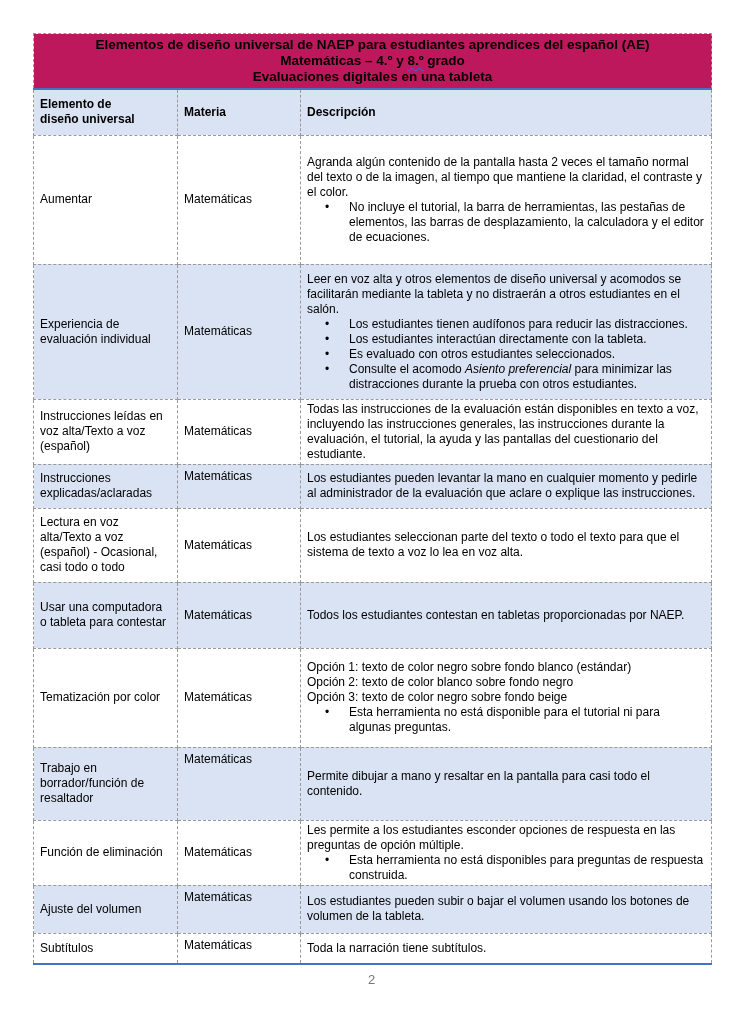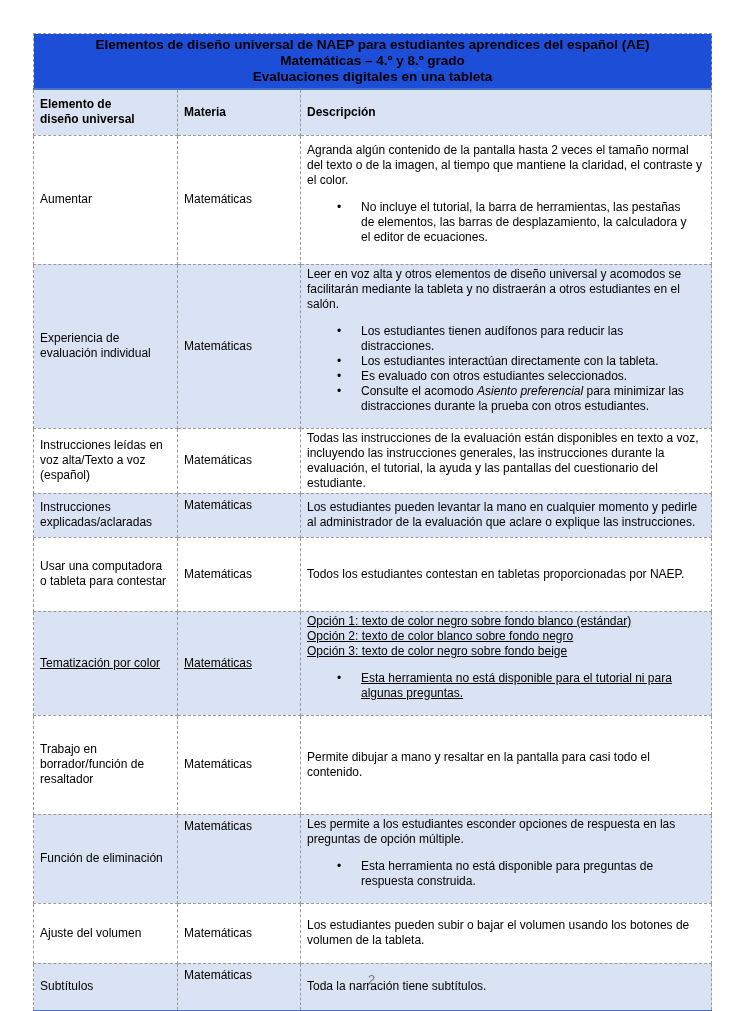--- a/index.html
+++ b/index.html
@@ -36,21 +36,21 @@
     font-size: 12px;
     line-height: 15px;
   }
   tr.title-row td {
     border-bottom: 2px solid var(--accent-line);
     text-align: center;
     font-weight: bold;
     font-size: 13.5px;
     line-height: 16px;
     padding: 3px 8px;
-    background: #1d4ed8;
+    background: #be185d;
   }
   tr.header-row { height: 46px; }
   tr.header-row td {
     background: var(--row-shade);
     font-weight: bold;
     white-space: pre-line;
   }
   .squiggle {
     text-decoration-line: underline;
     text-decoration-style: wavy;
@@ -59,38 +59,38 @@
     text-underline-offset: 2px;
     margin-top: 27px;
   }
   tr.title-row { height: 52px; }
   
   #rows-body tr:nth-child(1)  { height: 129px; }
   #rows-body tr:nth-child(2)  { height: 135px; }
   #rows-body tr:nth-child(3)  { height: 57px;  }
   #rows-body tr:nth-child(4)  { height: 44px; margin-top: 16px;  }
   #rows-body tr:nth-child(5)  { height: 74px;  }
-  #rows-body tr:nth-child(6)  { height: 59px; text-decoration: underline;  }
+  #rows-body tr:nth-child(6)  { height: 66px;  }
   #rows-body tr:nth-child(7)  { height: 99px;  }
   #rows-body tr:nth-child(8)  { height: 73px;  }
   #rows-body tr:nth-child(9)  { height: 60px;  }
   #rows-body tr:nth-child(10) { height: 48px;  }
   #rows-body tr:nth-child(11) { height: 31px; margin-top: 10px;  }
   
   #rows-body tr:nth-child(even) td { background: var(--row-shade); }
   
   #rows-body tr:last-child td { border-bottom: 2px solid var(--accent-line); }
   
   #rows-body tr:nth-child(4)  td.materia,
   #rows-body tr:nth-child(8)  td.materia,
   #rows-body tr:nth-child(10) td.materia,
   #rows-body tr:nth-child(11) td.materia { vertical-align: top; padding-top: 4px; }
   td.description .desc-line { margin: 0; }
   ul.bullets {
-    margin: 12px; padding: 0;
+    margin: 0; padding: 0;
     list-style: none;
   }
   ul.bullets li {
     position: relative;
     padding-left: 42px;
   }
   ul.bullets li::before {
     content: "\2022";
     position: absolute;
     left: 18px;
@@ -162,20 +162,27 @@
           </td>
         </tr>
         <tr>
           <td class="element">Instrucciones explicadas/aclaradas</td>
           <td class="materia">Matemáticas</td>
           <td class="description">
             <div class="desc-line">Los estudiantes pueden levantar la mano en cualquier momento y pedirle al administrador de la evaluación que aclare o explique las instrucciones.</div>
           </td>
         </tr>
         <tr>
+          <td class="element">Lectura en voz alta/Texto a voz (español) - Ocasional, casi todo o todo</td>
+          <td class="materia">Matemáticas</td>
+          <td class="description">
+            <div class="desc-line">Los estudiantes seleccionan parte del texto o todo el texto para que el sistema de texto a voz lo lea en voz alta.</div>
+          </td>
+        </tr>
+        <tr>
           <td class="element">Usar una computadora o tableta para contestar</td>
           <td class="materia">Matemáticas</td>
           <td class="description">
             <div class="desc-line">Todos los estudiantes contestan en tabletas proporcionadas por NAEP.</div>
           </td>
         </tr>
         <tr>
           <td class="element">Tematización por color</td>
           <td class="materia">Matemáticas</td>
           <td class="description">
@@ -193,21 +200,21 @@
           <td class="description">
             <div class="desc-line">Permite dibujar a mano y resaltar en la pantalla para casi todo el contenido.</div>
           </td>
         </tr>
         <tr>
           <td class="element">Función de eliminación</td>
           <td class="materia">Matemáticas</td>
           <td class="description">
             <div class="desc-line">Les permite a los estudiantes esconder opciones de respuesta en las preguntas de opción múltiple.</div>
             <ul class="bullets">
-              <li>Esta herramienta no está disponible para preguntas de respuesta construida.</li>
+              <li>Esta herramienta no está disponibles para preguntas de respuesta construida.</li>
             </ul>
           </td>
         </tr>
         <tr>
           <td class="element">Ajuste del volumen</td>
           <td class="materia">Matemáticas</td>
           <td class="description">
             <div class="desc-line">Los estudiantes pueden subir o bajar el volumen usando los botones de volumen de la tableta.</div>
           </td>
         </tr>

